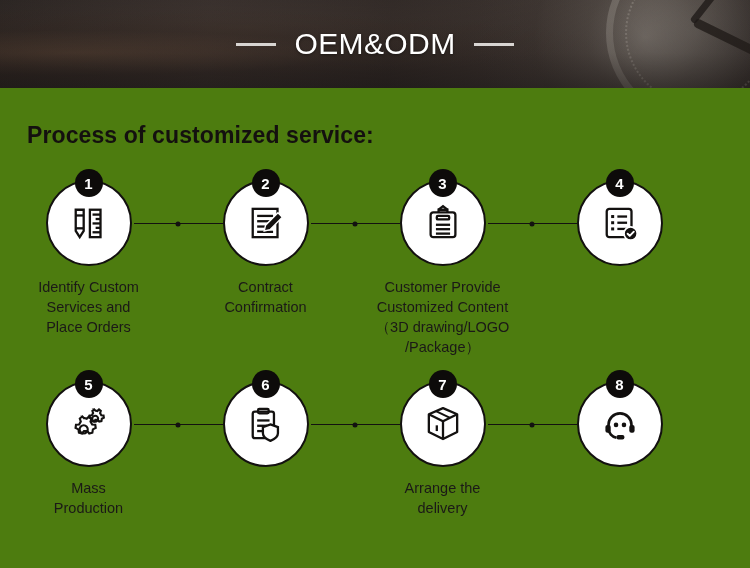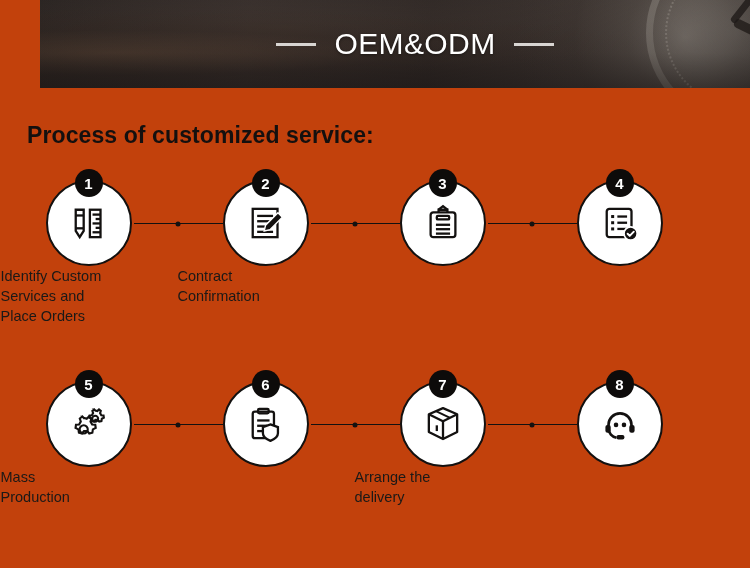--- a/index.html
+++ b/index.html
@@ -2,21 +2,21 @@
 <html><head>
 <meta charset="utf-8">
 <style>
   * { box-sizing: border-box; margin: 0; padding: 0; }
   html, body {
     width: 750px; height: 568px;
     background: #ffffff;
     font-family: "Liberation Sans", sans-serif;
     overflow: hidden;
   }
-  .page { position: relative; width: 750px; height: 568px; background: #c2410c; padding-left: 40px; }
+  .page { position: relative; width: 750px; height: 568px; background: #4d7c0f; }
 
   
   .banner {
     position: relative;
     width: 750px; height: 88px;
     overflow: hidden;
     background: #3a3230;
   }
   .banner-photo {
     position: absolute; inset: 0;
@@ -154,21 +154,22 @@
     position: absolute;
     left: 50%; top: 50%;
     transform: translate(-50%, -50%);
     width: 5px; height: 5px;
     border-radius: 50%;
     background: #131110;
   }
   .step:last-child .connector { display: none; }
 
   .caption {
-    text-align: left;
+    margin-top: 11px;
+    text-align: center;
     font-size: 14.5px;
     line-height: 20px;
     color: #1b1917;
     width: 176px;
     white-space: pre-line;
   }
 </style>
 </head>
 <body>
 
@@ -251,20 +252,24 @@
             <rect x="12" y="14" width="28" height="28" rx="3"></rect>
             <path d="M21 14v-3h10v3"></path>
             <path d="M21 11l5-4 5 4" fill="none"></path>
             <rect x="19" y="18" width="14" height="4" rx="1.2"></rect>
             <line x1="18" y1="28" x2="34" y2="28"></line>
             <line x1="18" y1="33" x2="34" y2="33"></line>
             <line x1="18" y1="38" x2="34" y2="38"></line>
           </svg>
         </div>
       </div>
+      <div class="caption">Customer Provide
+Customized Content
+（3D drawing/LOGO
+/Package）</div>
     </div>
 
     <div class="step">
       <div class="step-node">
 
         <div class="circle"></div>
         <div class="badge">4</div>
         <div class="glyph">
           <svg viewBox="0 0 52 52" width="46" height="46" fill="none" stroke="#131110" stroke-width="2.6">
             <rect x="11" y="10" width="28" height="32" rx="3"></rect>

